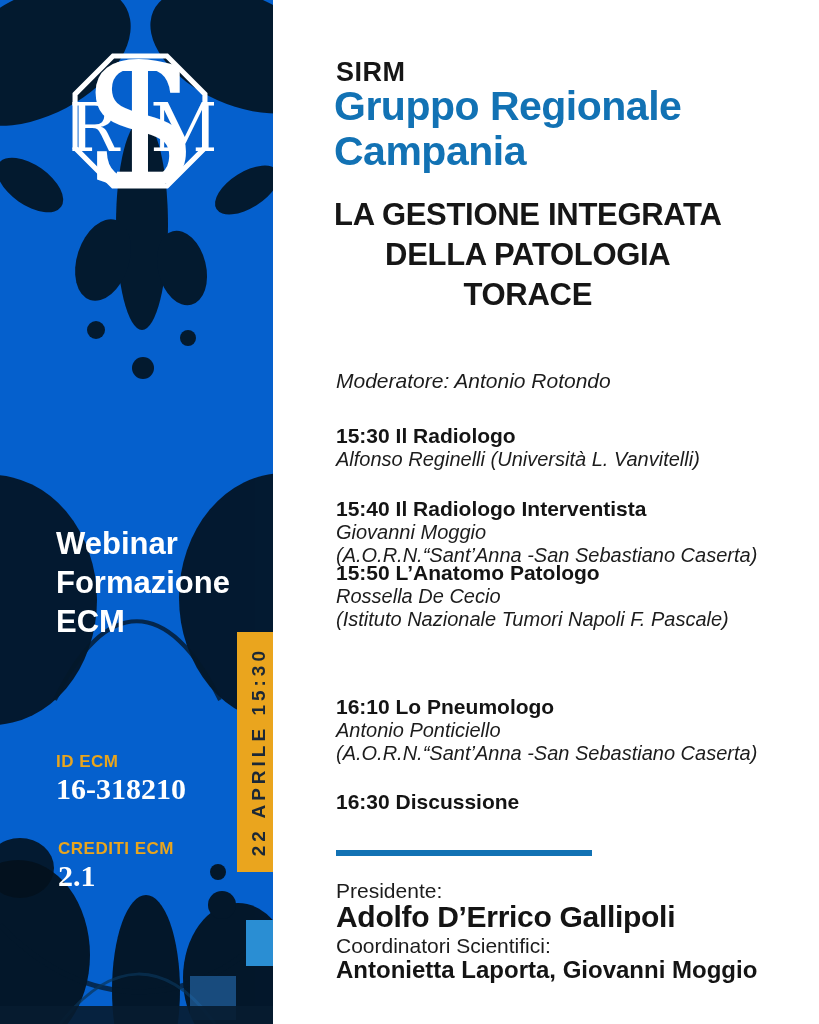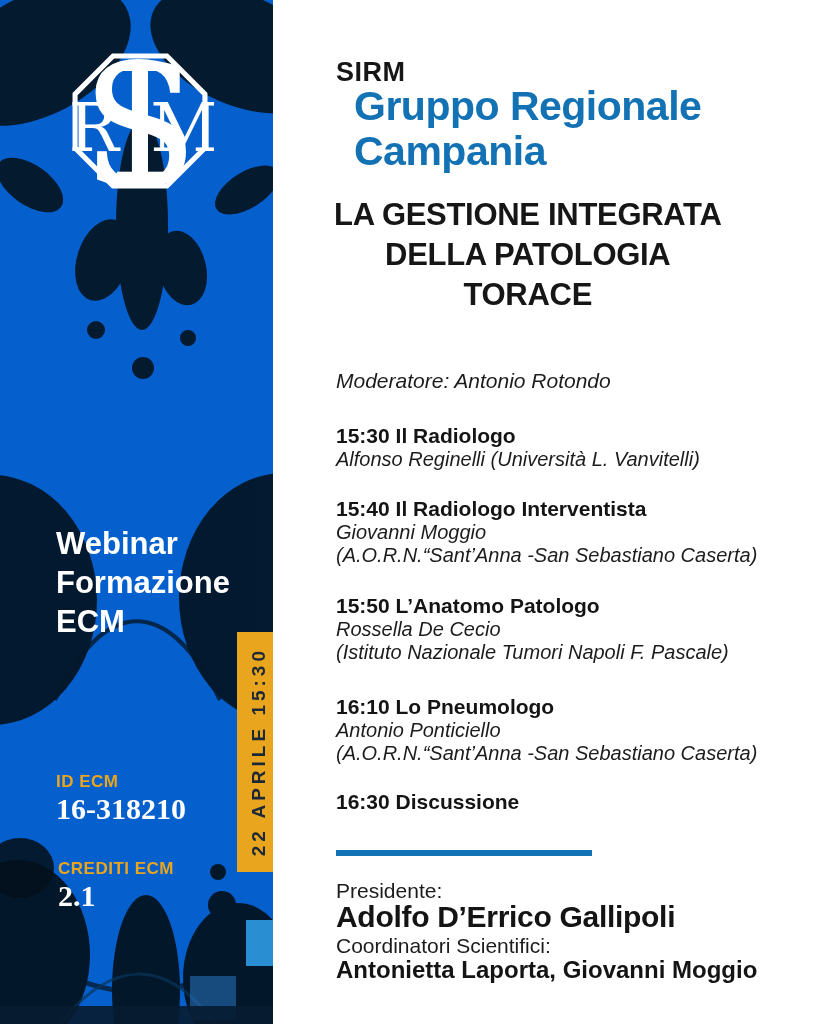--- a/index.html
+++ b/index.html
@@ -5,34 +5,34 @@
   html,body{margin:0;padding:0;background:#fff;}
   .poster{position:relative;width:819px;height:1024px;background:#ffffff;overflow:hidden;
           font-family:"Liberation Sans",sans-serif;}
   
   .left-panel{position:absolute;left:0;top:0;width:273px;height:1024px;overflow:hidden;}
   .ct-bg{position:absolute;left:0;top:0;}
   .logo{position:absolute;left:66px;top:47px;width:148px;height:148px;}
   .logo text{font-family:"DejaVu Serif",serif;fill:#ffffff;}
   .webinar{position:absolute;left:56px;top:524px;font-size:31px;font-weight:bold;
            color:#ffffff;line-height:39px;}
-  .ecm-block{position:absolute;margin-top:20px;}
+  .ecm-block{position:absolute;}
   .idecm{left:56px;top:752px;}
   .crediti{left:58px;top:839px;}
   .ecm-label{font-size:17px;font-weight:bold;color:#e9a51d;letter-spacing:.5px;}
   .ecm-value{font-size:30px;font-weight:bold;color:#ffffff;line-height:34px;font-family:Liberation Serif, serif;}
   .date-ribbon{position:absolute;left:237px;top:632px;width:44px;height:240px;
                background:#eaa51e;display:flex;align-items:center;justify-content:center;}
   .date-ribbon span{writing-mode:vertical-rl;transform:rotate(180deg);font-weight:bold;
                     font-size:19px;letter-spacing:4px;color:#1b2836;white-space:nowrap;}
   
   .right-panel div{position:absolute;}
   .org{left:336px;top:57px;font-size:27px;font-weight:bold;color:#161616;letter-spacing:.5px;}
   .group{left:334px;top:84px;font-size:41px;font-weight:bold;color:#1272b4;
-         line-height:45px;letter-spacing:-.5px;margin-left:20px;}
+         line-height:45px;letter-spacing:-.5px;}
   .group div{position:static;}
   .maintitle{left:334px;top:195px;font-size:31px;font-weight:bold;color:#161616;
              line-height:40px;letter-spacing:-.3px;text-align:center;}
   .maintitle div{position:static;}
   .moderator{left:336px;top:369px;font-size:21px;font-style:italic;color:#1c1c1c;}
   .pblock{left:336px;}
   .pblock div{position:static;}
   .ptime{font-size:21px;font-weight:bold;line-height:25px;color:#141414;}
   .pspeaker,.paffil{font-size:20px;font-style:italic;line-height:23px;color:#1c1c1c;}
   .pspeaker:empty,.paffil:empty{display:none;}
@@ -135,21 +135,21 @@
       <div class="pspeaker">Alfonso Reginelli (Università L. Vanvitelli)</div>
 
     </div>
 
     <div class="pblock" style="top:496px">
       <div class="ptime">15:40 Il Radiologo Interventista</div>
       <div class="pspeaker">Giovanni Moggio</div>
       <div class="paffil">(A.O.R.N.“Sant’Anna -San Sebastiano Caserta)</div>
     </div>
 
-    <div class="pblock" style="top:593px">
+    <div class="pblock" style="top:560px">
       <div class="ptime">15:50 L’Anatomo Patologo</div>
       <div class="pspeaker">Rossella De Cecio</div>
       <div class="paffil">(Istituto Nazionale Tumori Napoli F. Pascale)</div>
     </div>
 
     <div class="pblock" style="top:694px">
       <div class="ptime">16:10 Lo Pneumologo</div>
       <div class="pspeaker">Antonio Ponticiello</div>
       <div class="paffil">(A.O.R.N.“Sant’Anna -San Sebastiano Caserta)</div>
     </div>

